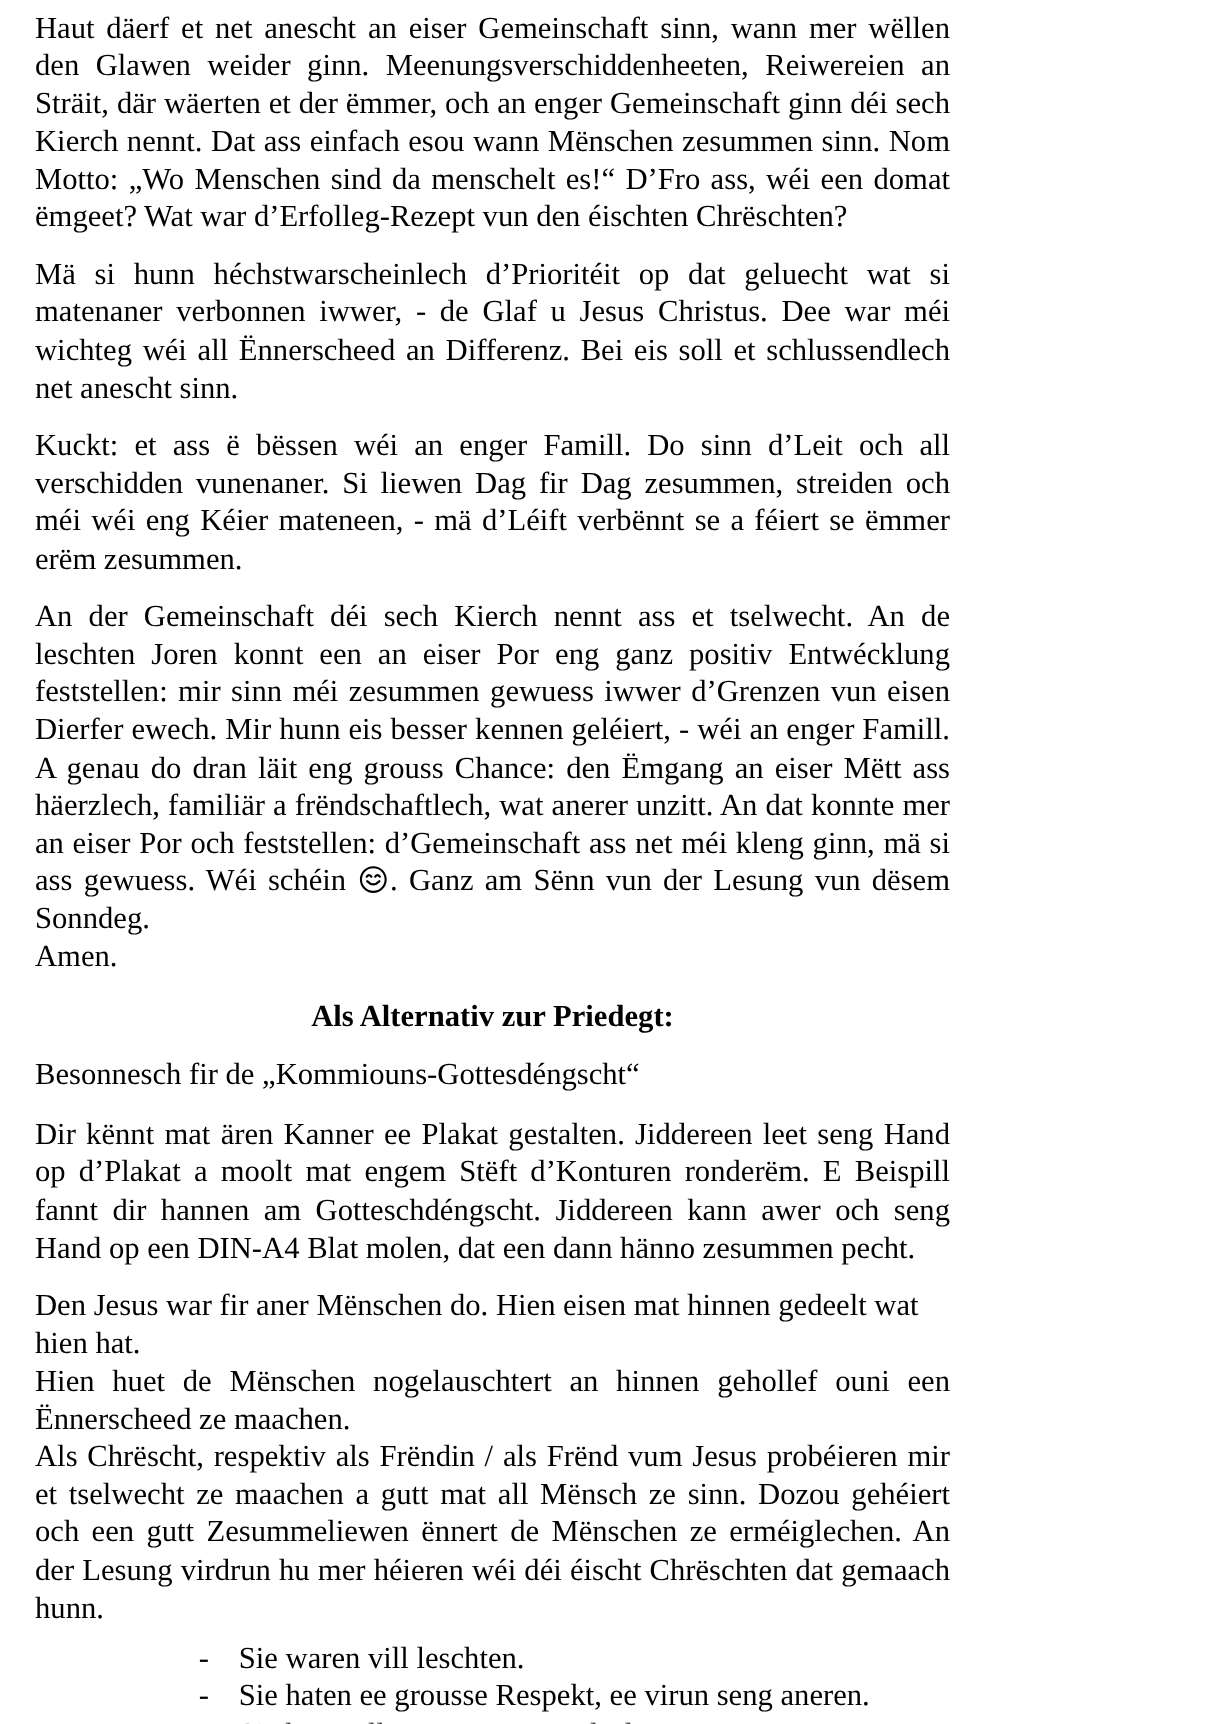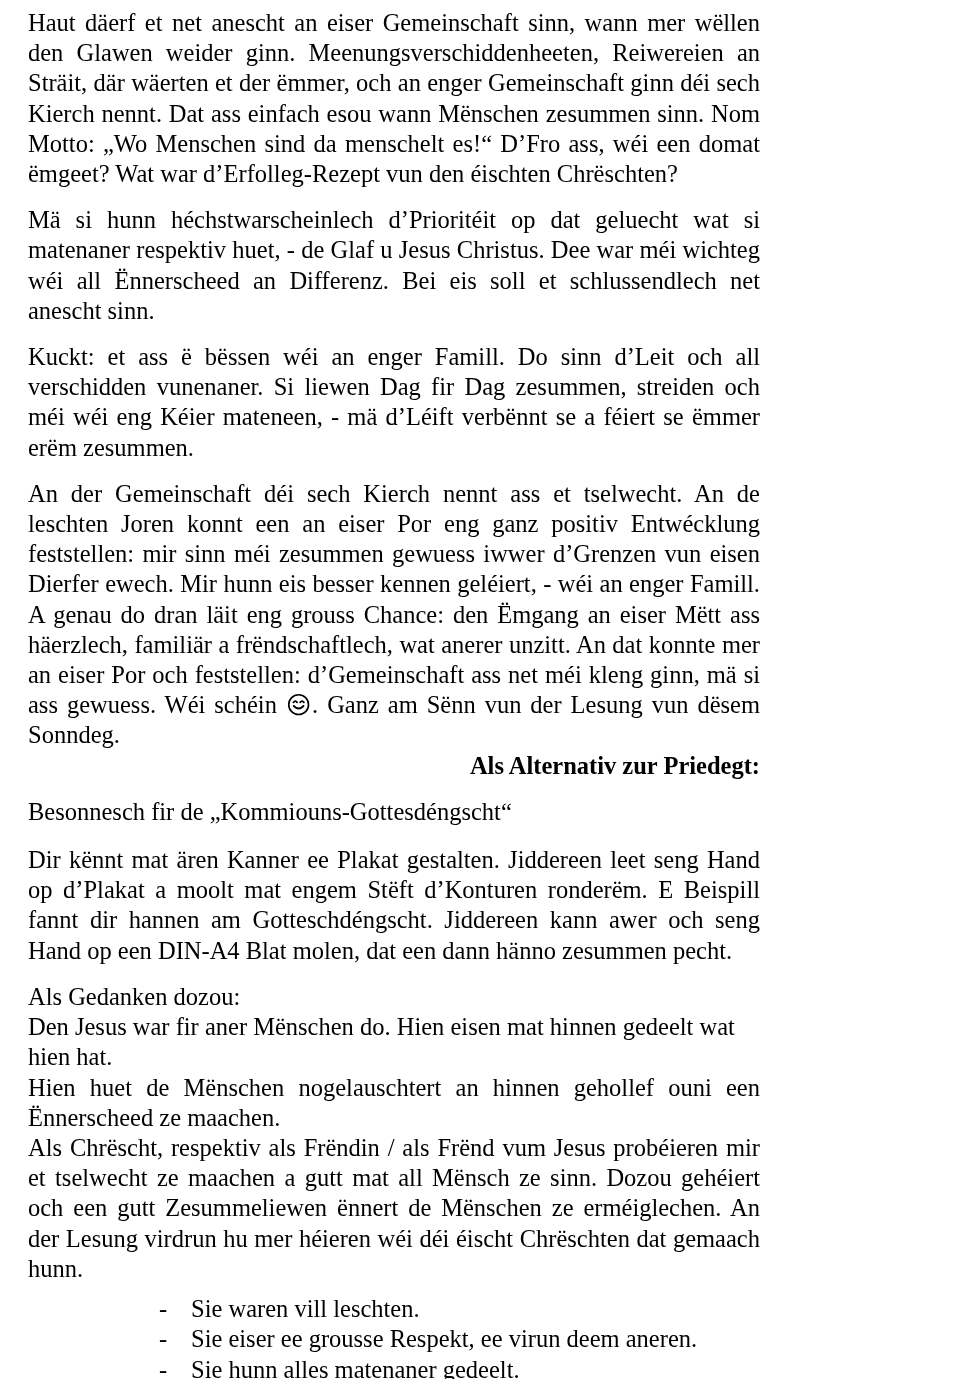--- a/index.html
+++ b/index.html
@@ -39,21 +39,21 @@
   }
   
   p.nojust {
     text-align: left;
   }
   .heading-bold {
     font-weight: bold;
     font-size: 24.5px;
     line-height: 30.2px;
     margin: 0 0 16px 0;
-    text-align: right;
+    text-align: center;
   }
   .italic-block {
     margin: 0 0 16px 0;
   }
 
   ul.dash-list {
     list-style: none;
     margin: 0;
     padding: 0;
   }
@@ -79,46 +79,46 @@
   }
   .smiley svg { display: block; width: 100%; height: 100%; }
 </style>
 </head>
 <body>
 
 <div class="page">
 
   <p class="para">Haut däerf et net anescht an eiser Gemeinschaft sinn, wann mer wëllen den Glawen weider ginn. Meenungsverschiddenheeten, Reiwereien an Sträit, där wäerten et der ëmmer, och an enger Gemeinschaft ginn déi sech Kierch nennt. Dat ass einfach esou wann Mënschen zesummen sinn. Nom Motto: „Wo Menschen sind da menschelt es!“ D’Fro ass, wéi een domat ëmgeet? Wat war d’Erfolleg-Rezept vun den éischten Chrëschten?</p>
 
-  <p class="para">Mä si hunn héchstwarscheinlech d’Prioritéit op dat geluecht wat si matenaner respektiv huet, - de Glaf u Jesus Christus. Dee war méi wichteg wéi all Ënnerscheed an Differenz. Bei eis soll et schlussendlech net anescht sinn.</p>
+  <p class="para">Mä si hunn héchstwarscheinlech d’Prioritéit op dat geluecht wat si matenaner verbonnen iwwer, - de Glaf u Jesus Christus. Dee war méi wichteg wéi all Ënnerscheed an Differenz. Bei eis soll et schlussendlech net anescht sinn.</p>
 
   <p class="para">Kuckt: et ass ë bëssen wéi an enger Famill. Do sinn d’Leit och all verschidden vunenaner. Si liewen Dag fir Dag zesummen, streiden och méi wéi eng Kéier mateneen, - mä d’Léift verbënnt se a féiert se ëmmer erëm zesummen.</p>
 
   <p class="tight"><span>An der Gemeinschaft déi sech Kierch nennt ass et tselwecht. An de leschten Joren konnt een an eiser Por eng ganz positiv Entwécklung feststellen: mir sinn méi zesummen gewuess iwwer d’Grenzen vun eisen Dierfer ewech. Mir hunn eis besser kennen geléiert, - wéi an enger Famill. A genau do dran läit eng grouss Chance: den Ëmgang an eiser Mëtt ass häerzlech, familiär a frëndschaftlech, wat anerer unzitt. An dat konnte mer an eiser Por och feststellen: d’Gemeinschaft ass net méi kleng ginn, mä si ass gewuess. Wéi schéin </span><span class="smiley"><svg viewBox="0 0 24 24" xmlns="http://www.w3.org/2000/svg">
           <circle cx="12" cy="12" r="10.2" fill="none" stroke="#000" stroke-width="1.7"></circle>
           <path d="M6.6 9.6 Q8.5 7.2 10.4 9.6" fill="none" stroke="#000" stroke-width="1.9" stroke-linecap="round"></path>
           <path d="M13.6 9.6 Q15.5 7.2 17.4 9.6" fill="none" stroke="#000" stroke-width="1.9" stroke-linecap="round"></path>
           <path d="M7.0 13.4 Q12 18.6 17.0 13.4" fill="none" stroke="#000" stroke-width="1.9" stroke-linecap="round"></path>
         </svg></span><span>. Ganz am Sënn vun der Lesung vun dësem Sonndeg.</span></p>
 
+  <p class="nojust" style="margin:0 0 18px 0;">Amen.</p>
 
   <p class="heading-bold">Als Alternativ zur Priedegt:</p>
 
   <p class="nojust" style="margin:0 0 18px 0;">Besonnesch fir de „Kommiouns-Gottesdéngscht“</p>
 
   <p class="italic-block">Dir kënnt mat ären Kanner ee Plakat gestalten. Jiddereen leet seng Hand op d’Plakat a moolt mat engem Stëft d’Konturen ronderëm. E Beispill fannt dir hannen am Gotteschdéngscht. Jiddereen kann awer och seng Hand op een DIN-A4 Blat molen, dat een dann hänno zesummen pecht.</p>
 
-  <p class="nojust tight">Als Gedanken dozou:</p>
 
   <p class="nojust tight">Den Jesus war fir aner Mënschen do. Hien eisen mat hinnen gedeelt wat hien hat.</p>
 
   <p class="tight">Hien huet de Mënschen nogelauschtert an hinnen gehollef ouni een Ënnerscheed ze maachen.</p>
 
   <p class="tight" style="margin-bottom:10px;">Als Chrëscht, respektiv als Frëndin / als Frënd vum Jesus probéieren mir et tselwecht ze maachen a gutt mat all Mënsch ze sinn. Dozou gehéiert och een gutt Zesummeliewen ënnert de Mënschen ze erméiglechen. An der Lesung virdrun hu mer héieren wéi déi éischt Chrëschten dat gemaach hunn.</p>
 
   <ul class="dash-list">
     <li><span class="dash">-</span><span>Sie waren vill leschten.</span></li>
-    <li><span class="dash">-</span><span>Sie eiser ee grousse Respekt, ee virun deem aneren.</span></li>
+    <li><span class="dash">-</span><span>Sie haten ee grousse Respekt, ee virun seng aneren.</span></li>
     <li><span class="dash">-</span><span>Sie hunn alles matenaner gedeelt.</span></li>
     <li><span class="dash">-</span></li>
   </ul>
 
 </div>
 
 </body></html>

